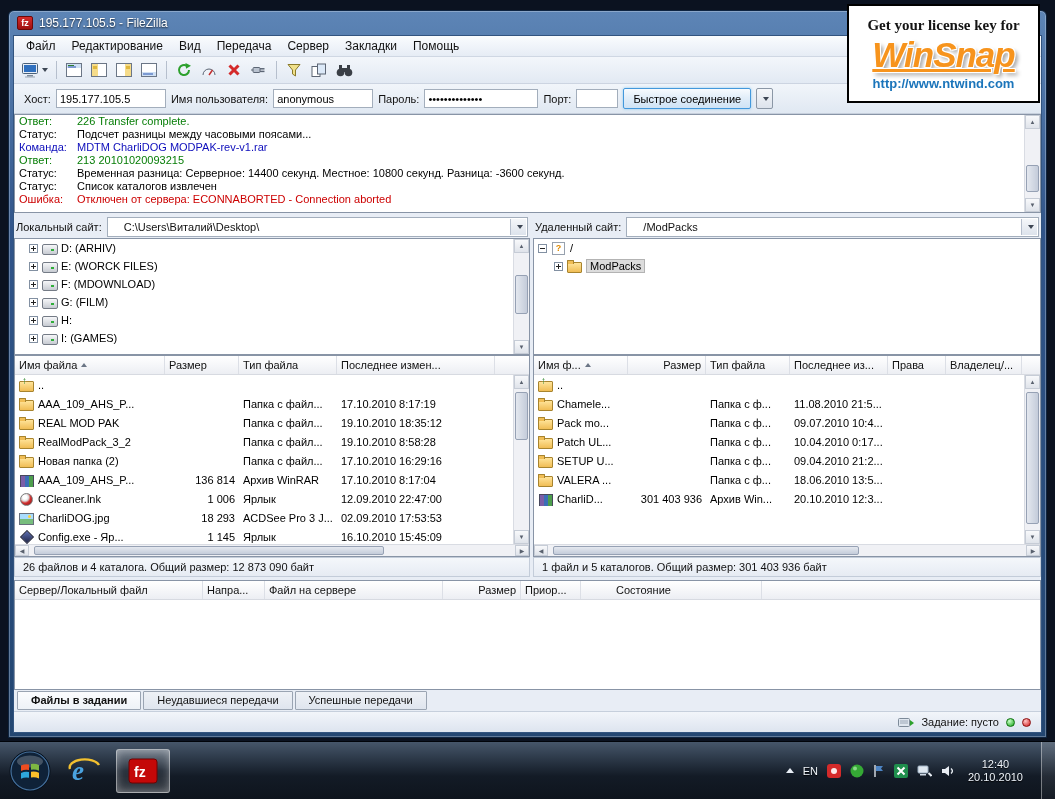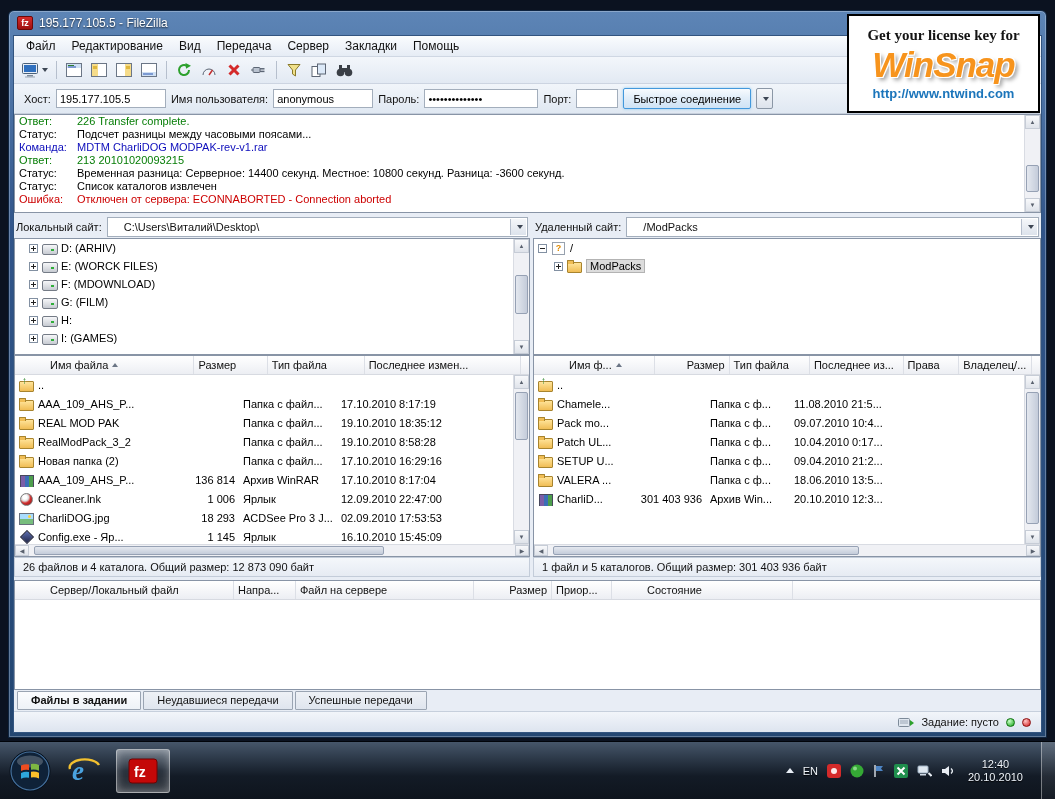--- a/index.html
+++ b/index.html
@@ -82,21 +82,21 @@
   .fi-books::before{content:"";position:absolute;left:1px;top:1px;width:12px;height:12px;background:linear-gradient(90deg,#7b5ea7 0 33%,#3b6fb6 33% 66%,#4d9e4d 66%);border:1px solid #47475c;}
   .fi-shortcut::before{content:"";position:absolute;left:1px;top:1px;width:11px;height:11px;border-radius:50%;background:radial-gradient(circle at 35% 30%,#fff 0 18%,#dedede 35%,#cf3030 55%,#8e1414 95%);border:1px solid #7c7c7c;}
   .fi-image::before{content:"";position:absolute;left:0;top:2px;width:13px;height:10px;background:linear-gradient(#a9ddff 0 55%,#77bd7d 55%);border:1px solid #68707c;}
   .fi-image::after{content:"";position:absolute;right:3px;top:4px;width:3px;height:3px;border-radius:50%;background:#ffd23e;}
   .fi-app::before{content:"";position:absolute;left:3px;top:2px;width:8px;height:8px;background:linear-gradient(135deg,#5a6db0,#23284a);border:1px solid #141831;transform:rotate(45deg);}
 
   
   .lists{height:202px;display:flex;}
   .listbox{background:#fff;border:1px solid #8894a6;display:flex;flex-direction:column;overflow:hidden;}
   .listbox.ll{width:516px;} .listbox.lr{flex:1;justify-content:center;}
-  .lheader{height:19px;flex:0 0 19px;display:flex;background:linear-gradient(#ffffff,#f4f5f8 60%,#eceef3);border-bottom:1px solid #d7dae1;padding-left:31px;}
+  .lheader{height:19px;flex:0 0 19px;display:flex;background:linear-gradient(#ffffff,#f4f5f8 60%,#eceef3);border-bottom:1px solid #d7dae1;}
   .hcell{font-size:11px;padding:0 4px;border-right:1px solid #dcdfe6;display:flex;align-items:center;color:#111;white-space:nowrap;overflow:hidden;}
   .sortasc{width:0;height:0;border-left:3px solid transparent;border-right:3px solid transparent;border-bottom:4px solid #6b7避;border-bottom:4px solid #6b7585;margin-left:4px;}
   .lbody{flex:1;position:relative;overflow:hidden;}
   .lrow{height:19px;display:flex;align-items:center;font-size:11px;color:#000;}
   .lcell{padding:0 4px;white-space:nowrap;overflow:hidden;}
   .num{text-align:right;justify-content:flex-end;}
   .c-name{width:150px;display:flex;align-items:center;} .c-size{width:74px;} .c-type{width:98px;} .c-date{width:158px;}
   .r-name{width:94px;display:flex;align-items:center;} .r-size{width:78px;} .r-type{width:84px;} .r-date{width:98px;} .r-perm{width:58px;} .r-own{width:76px;}
   .hfill{flex:1;border-right:none;}
 
@@ -115,25 +115,25 @@
   .tab{font-size:11px;padding:2px 13px 3px;border:1px solid #9aa4b2;background:linear-gradient(#eef1f6,#dfe5ee);color:#111;border-radius:1px;}
   .tab.active{font-weight:bold;background:linear-gradient(#fbfcfe,#eef2f7);}
 
   
   .winstatus{height:21px;background:linear-gradient(#f2f5fa,#dde4ef);border-top:1px solid #c6cfdc;display:flex;align-items:center;justify-content:flex-end;gap:7px;padding-right:10px;font-size:11px;color:#111;}
   .led{width:9px;height:9px;border-radius:50%;}
   .led.g{background:radial-gradient(circle at 35% 30%,#c8ffc8,#17a317);border:1px solid #0c720c;}
   .led.r{background:radial-gradient(circle at 35% 30%,#ffc6c6,#d11818);border:1px solid #8c0d0d;}
 
   
-  .ad{position:absolute;left:847px;top:14px;width:193px;height:99px;background:#fff;border:2px solid #000;z-index:60;
+  .ad{position:absolute;left:847px;top:4px;width:193px;height:99px;background:#fff;border:2px solid #000;z-index:60;
       display:flex;flex-direction:column;align-items:center;justify-content:center;gap:1px;}
   .ad-line1{font-family:"Liberation Serif","DejaVu Serif",serif;font-weight:bold;font-size:15px;color:#141414;}
   .ad-brand{font-size:35px;font-weight:bold;font-style:italic;color:#f7941d;letter-spacing:-1px;
-      text-shadow:-1px -1px 0 #fff,1px -1px 0 #fff,-1px 1px 0 #fff,1px 1px 0 #fff,3px 3px 4px #9a9a9a;}
+      text-shadow:-1px -1px 0 #fff,1px -1px 0 #fff,-1px 1px 0 #fff,1px 1px 0 #fff,3px 3px 4px #9a9a9a;text-decoration:underline;}
   .ad-url{font-size:13px;font-weight:bold;color:#1b75bb;}
 
   
   .taskbar{position:absolute;left:0;right:0;bottom:0;height:58px;
       background:linear-gradient(#46566a,#232e3c 40%,#131b26 60%,#0e141d);border-top:1px solid #01040a;
       display:flex;align-items:center;padding:0 0 0 8px;}
   .orb{width:44px;height:44px;display:flex;align-items:center;justify-content:center;}
   .taskbtn{width:54px;height:44px;margin-left:5px;border-radius:3px;display:flex;align-items:center;justify-content:center;border:1px solid transparent;}
   .taskbtn.active{background:linear-gradient(rgba(255,255,255,.30),rgba(255,255,255,.07) 50%,rgba(255,255,255,.18));
       border:1px solid rgba(255,255,255,.5);box-shadow:inset 0 0 8px rgba(255,255,255,.35);}

